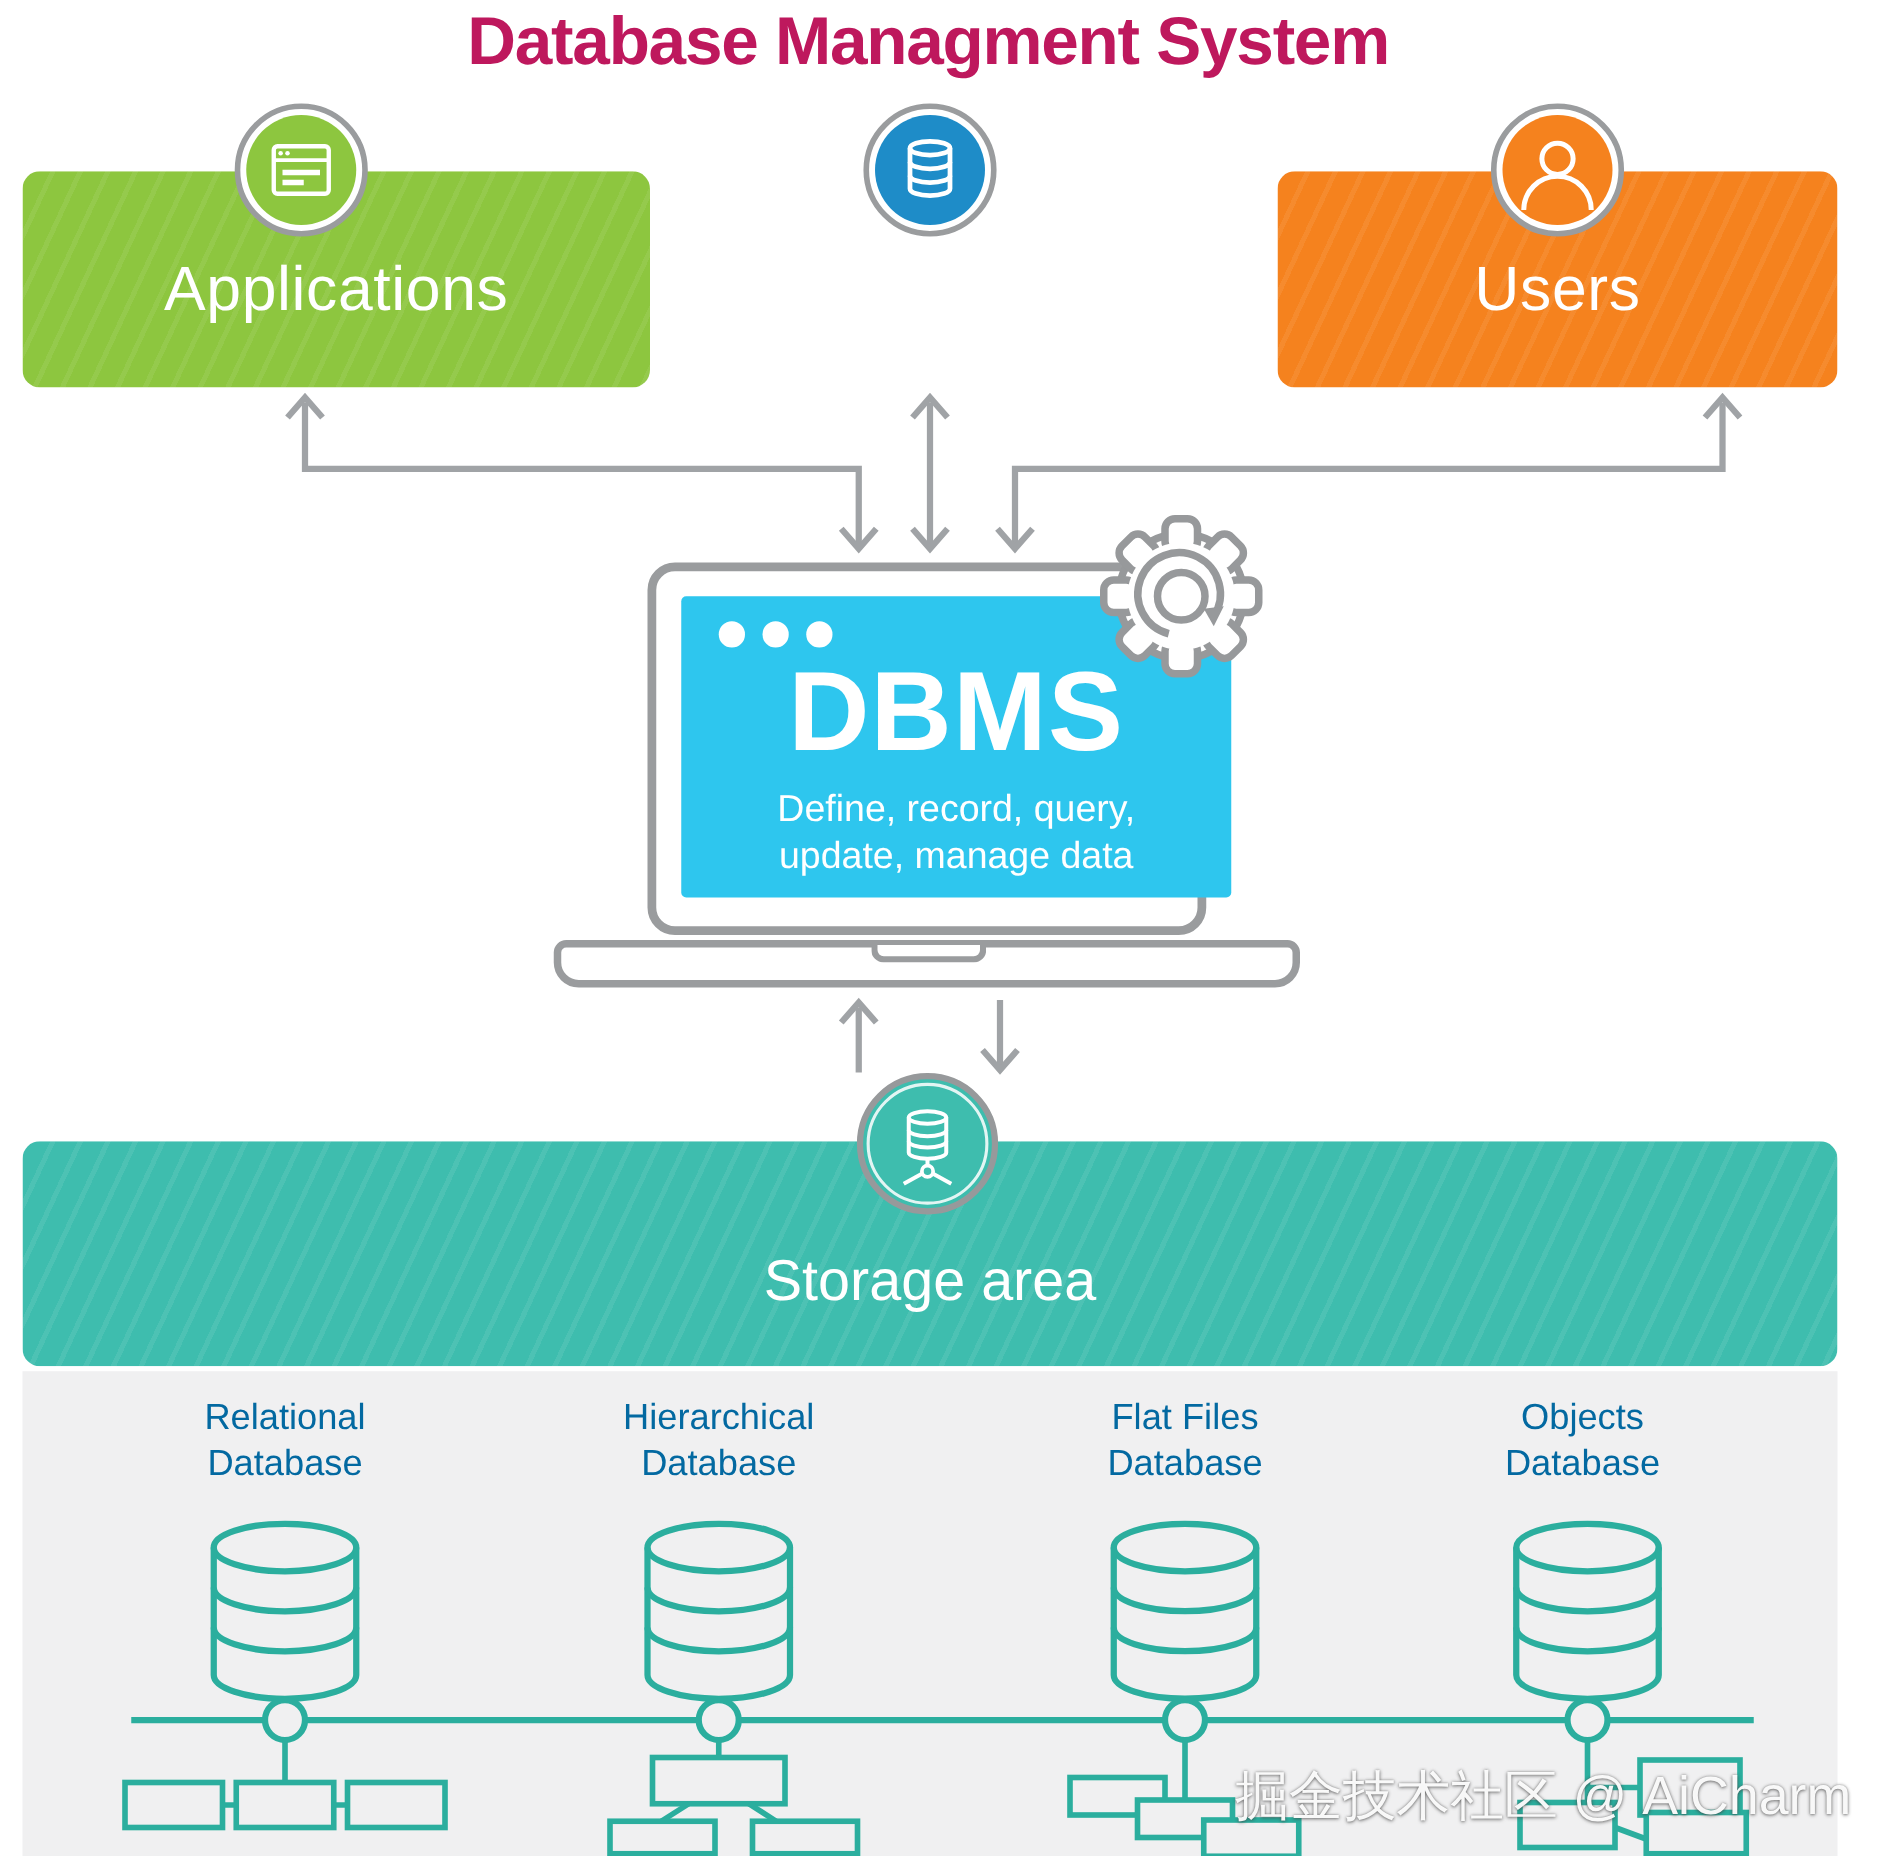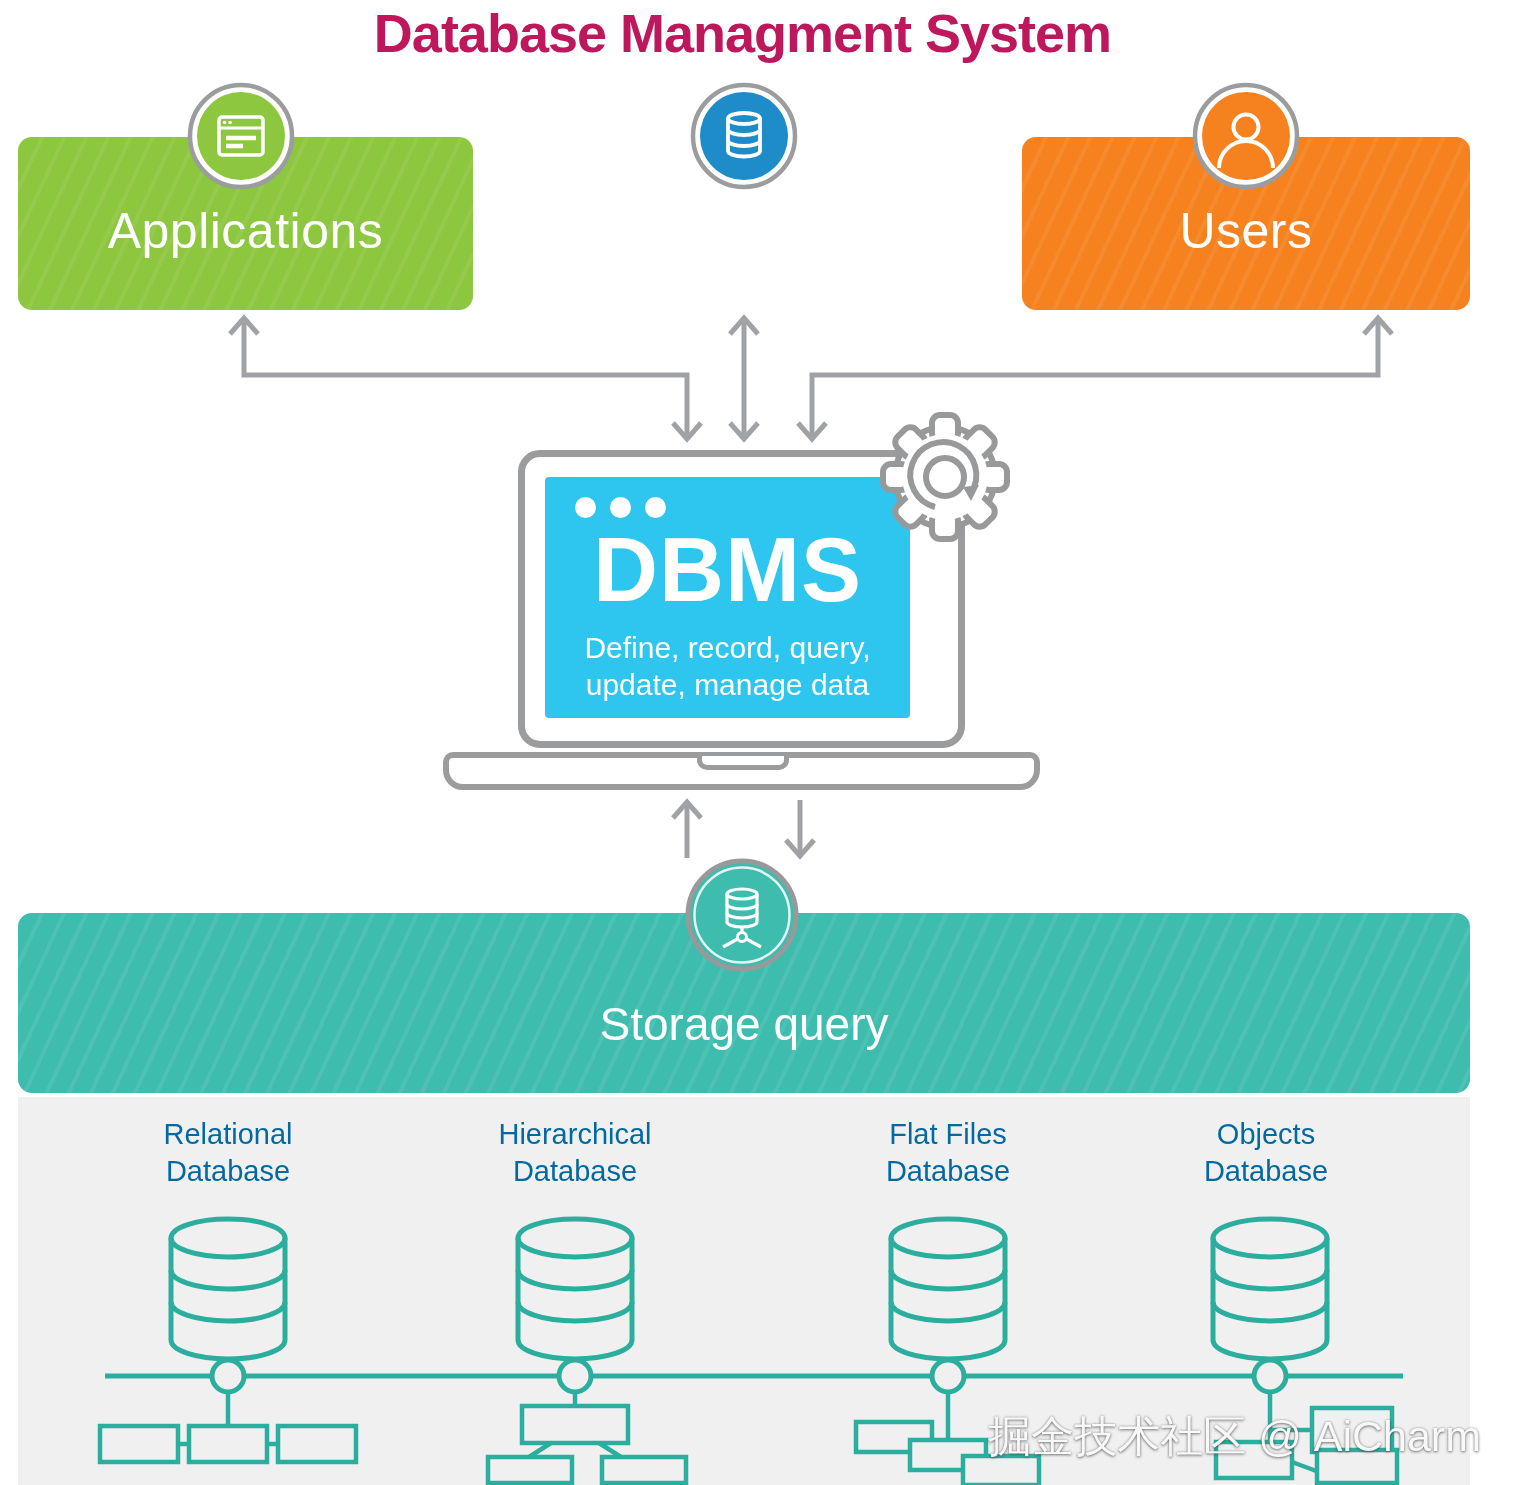--- a/index.html
+++ b/index.html
@@ -8,32 +8,32 @@
 
   
   .title{left:0;top:2px;width:1485px;text-align:center;font-size:54px;font-weight:bold;
          color:#be185d;letter-spacing:-1px;}
 
   
   .topbox{top:137px;height:173px;border-radius:14px;display:flex;align-items:center;justify-content:center;
           box-sizing:border-box;padding-top:14px;
           background-image:repeating-linear-gradient(115deg,rgba(255,255,255,0.07) 0 4px,rgba(255,255,255,0) 4px 20px);}
   .topbox .lbl{color:#ffffff;font-size:50px;letter-spacing:0.5px;}
-  #box-applications{left:18px;width:455px;background-color:#8DC63F;}
+  #box-applications{left:18px;width:502px;background-color:#8DC63F;}
   #box-other-dbms{left:520px;width:447px;background-color:#1E8CC8;}
   #box-users{left:1022px;width:448px;background-color:#F5821E;}
   .circle-icon{top:81px;width:110px;height:110px;}
   #icon-applications{left:186px;}
   #icon-other-dbms{left:689px;}
   #icon-users{left:1191px;}
 
   
   .laptop-body{left:518px;top:450px;width:447px;height:298px;background:#ffffff;
                border:7px solid #9A9C9E;border-radius:22px;box-sizing:border-box;}
-  .laptop-screen{left:545px;top:477px;width:365px;height:241px;background:#2EC6EE;border-radius:4px;}
+  .laptop-screen{left:545px;top:477px;width:440px;height:241px;background:#2EC6EE;border-radius:4px;}
   .screen-dots{position:absolute;left:30px;top:20px;display:flex;gap:14px;}
   .screen-dots .dot{width:21px;height:21px;border-radius:50%;background:#ffffff;}
   .dbms-title{position:absolute;left:0;top:48px;width:100%;text-align:center;color:#ffffff;
               font-size:90px;font-weight:bold;letter-spacing:1px;line-height:1;}
   .dbms-sub{position:absolute;left:0;width:100%;text-align:center;color:#ffffff;font-size:30px;line-height:1;}
   .dbms-sub.l1{top:156px;}
   .dbms-sub.l2{top:193px;}
   .laptop-base{left:443px;top:752px;width:597px;height:38px;background:#ffffff;
                border:6px solid #9A9C9E;border-radius:10px 10px 20px 20px;box-sizing:border-box;}
   .base-notch{left:697px;top:756px;width:92px;height:14px;background:#ffffff;
@@ -149,21 +149,21 @@
       <circle cx="82" cy="82" r="19"></circle>
       <path d="M72 112 A33 33 0 1 1 108 98"></path>
     </g>
     <polygon points="100,92 116,90 108,106" fill="#97999B"></polygon>
   </svg>
 
   <div class="abs laptop-base"></div>
   <div class="abs base-notch"></div>
 
   <div class="abs storage-bar" style="background-color: rgb(62, 189, 174);">
-    <div class="storage-label">Storage query</div>
+    <div class="storage-label">Storage area</div>
   </div>
 
   <svg class="abs" style="left:685px;top:858px" width="114" height="114" viewBox="0 0 114 114">
     <circle cx="57" cy="57" r="54" fill="#3EBDAE" stroke="#97999B" stroke-width="5"></circle>
     <circle cx="57" cy="57" r="47.5" fill="none" stroke="rgba(255,255,255,0.85)" stroke-width="2.5"></circle>
     <g stroke="#ffffff" fill="none" stroke-width="3.2">
       <ellipse cx="57" cy="36" rx="15" ry="5"></ellipse>
       <path d="M42 36 V64 A15 5 0 0 0 72 64 V36"></path>
       <path d="M42 46 A15 5 0 0 0 72 46"></path>
       <path d="M42 55 A15 5 0 0 0 72 55"></path>

